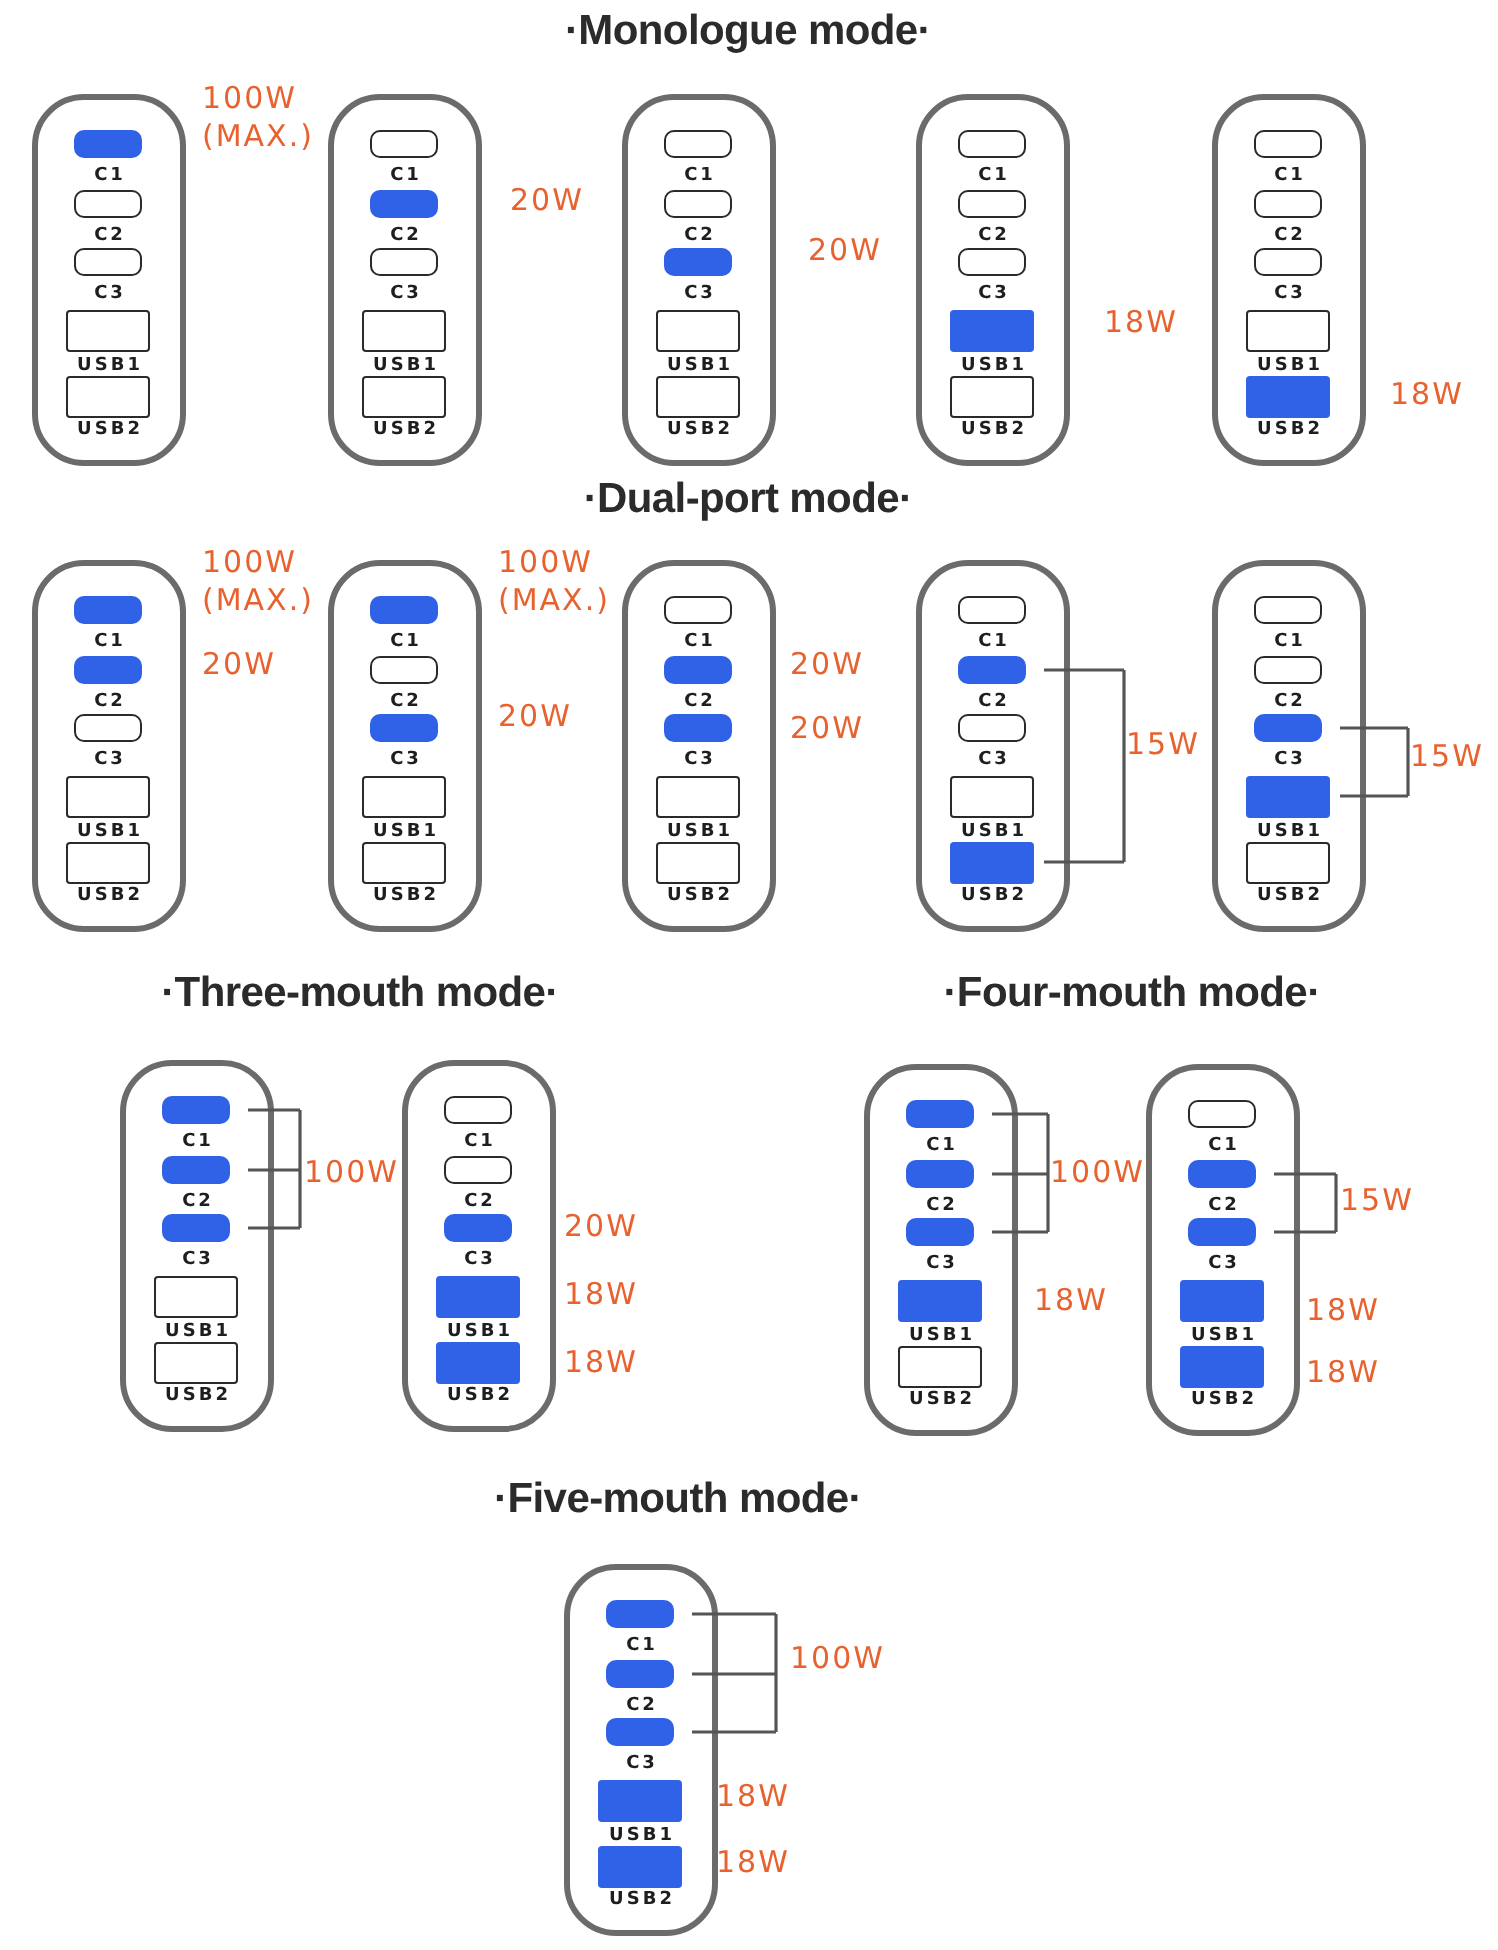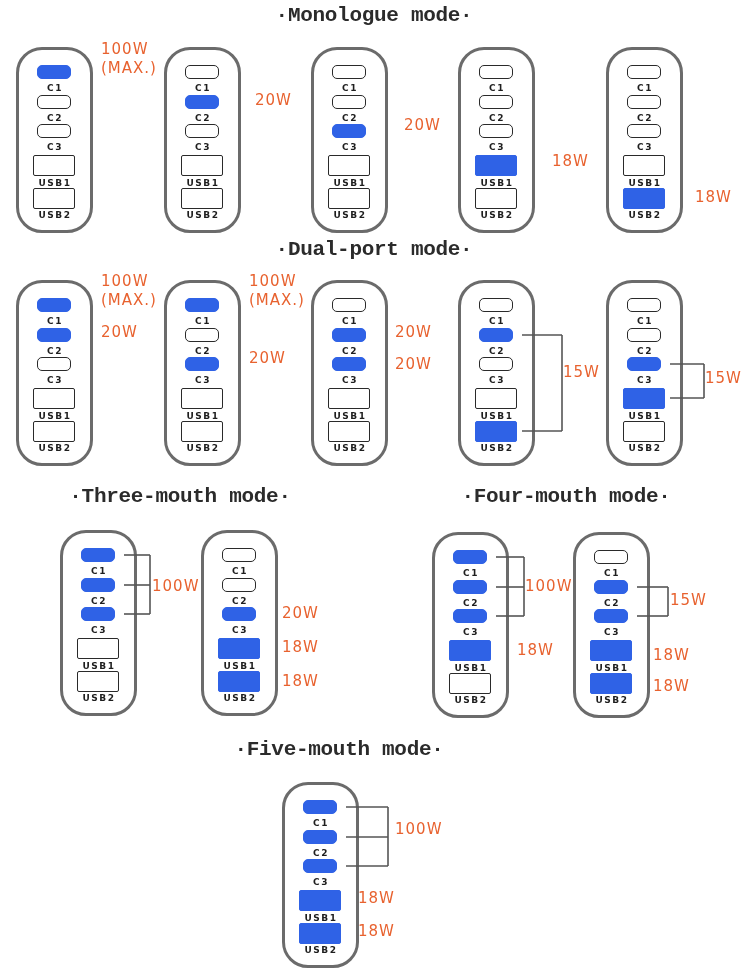--- a/index.html
+++ b/index.html
@@ -1,18 +1,18 @@
 <!DOCTYPE html>
 <html><head>
 <meta charset="utf-8">
 <style>
   html, body { margin: 0; padding: 0; background: #ffffff; }
   body { width: 749px; height: 975px; position: relative; overflow: hidden;
          font-family: "DejaVu Sans", sans-serif; }
-  .title { position: absolute; font-family: Liberation Mono, monospace; font-weight: bold;
+  .title { position: absolute; font-family: Liberation Sans, sans-serif; font-weight: bold;
            font-size: 21px; color: #2b2b2b; white-space: nowrap; letter-spacing: -0.3px;
            transform: translateX(-50%); }
   .device { position: absolute; box-sizing: border-box; border: 3px solid #6b6b6b;
             border-radius: 26px; background: #fff; width: 77px; height: 186px; }
   .port { position: absolute; box-sizing: border-box; border: 1.5px solid #2a2a2a; background: #fff; }
   .port.c { width: 34px; height: 14px; border-radius: 5px; }
   .port.usb { width: 42px; height: 21px; border-radius: 2px; }
   .port.active { background: #2f62e6; border-color: #2f62e6; }
   .plabel { position: absolute; font-family: "DejaVu Sans", sans-serif; font-weight: bold;
             font-size: 9px; color: #1e1e1e; letter-spacing: 1.5px; transform: translateX(-50%);

